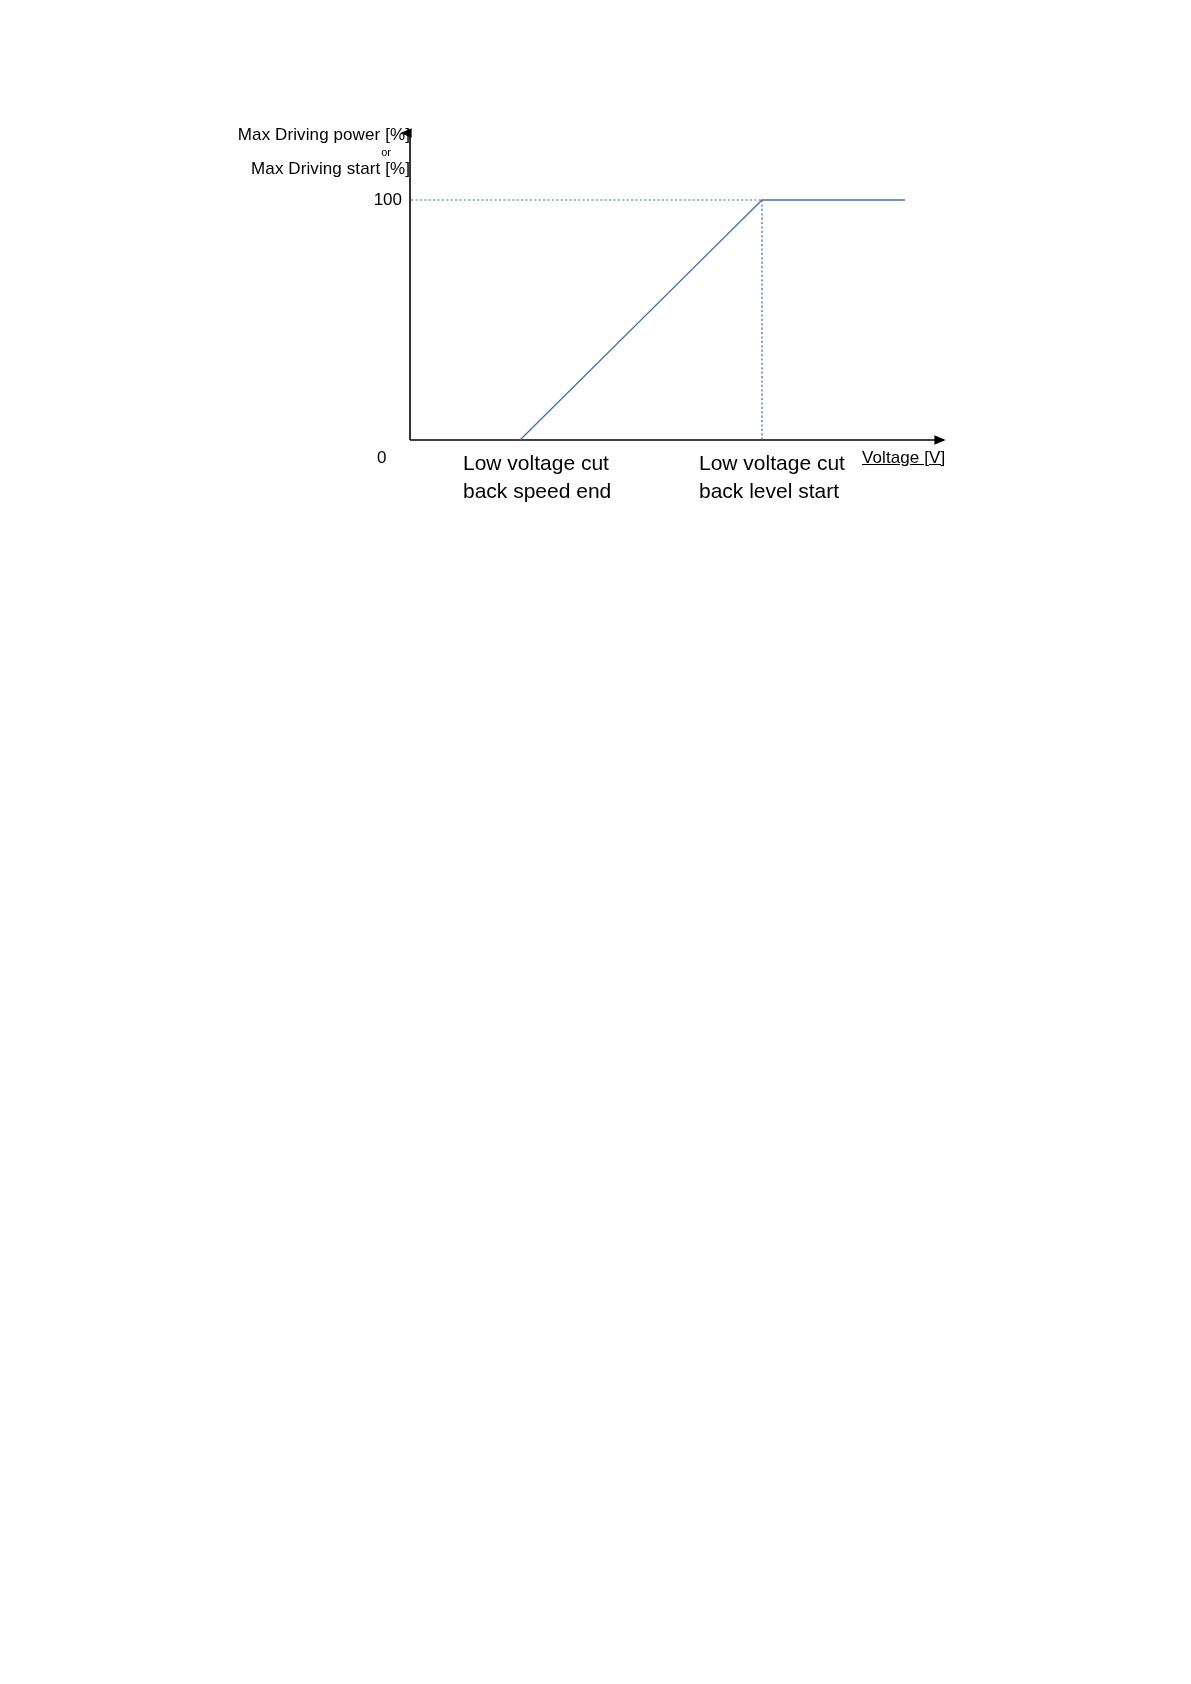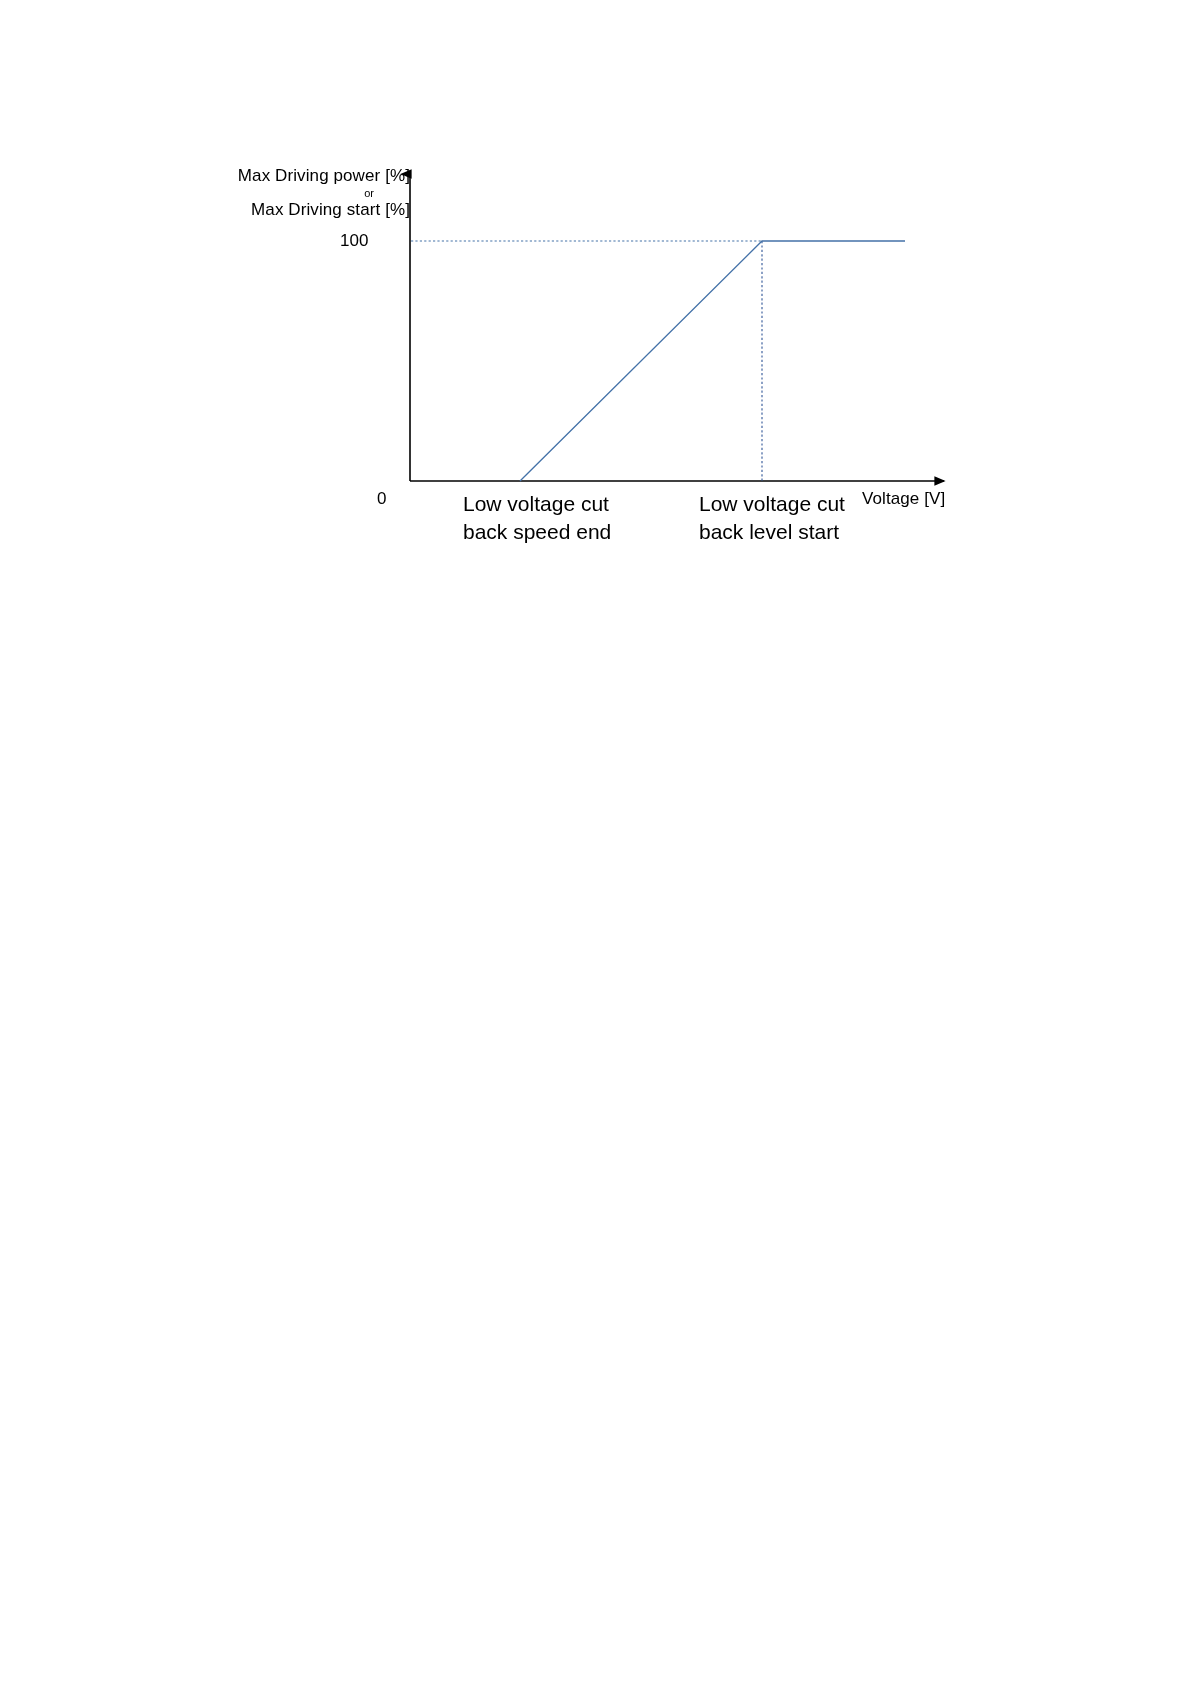--- a/index.html
+++ b/index.html
@@ -15,70 +15,70 @@
     color: #000000;
     overflow: hidden;
   }
 
   #chart-figure {
     position: absolute;
     left: 0;
     top: 0;
     width: 1191px;
     height: 560px;
-    margin-top: 41px;
   }
 
   
   .y-axis-title {
     position: absolute;
     left: 200px;
     top: 125px;
     width: 210px;
     text-align: right;
     line-height: 1.16;
   }
   .y-axis-title .line1,
   .y-axis-title .line3 {
     font-size: 17px;
     letter-spacing: 0.1px;
     white-space: nowrap;
   }
   .y-axis-title .line2 {
     font-size: 11px;
     margin: 1px 0 1px 0;
-    padding-right: 36px;
+    padding-right: 19px;
   }
 
   
   .y-tick-100 {
     position: absolute;
     left: 340px;
     top: 190px;
     width: 62px;
-    text-align: left;
+    text-align: right;
     font-size: 17px;
   }
 
   
   .origin-label {
     position: absolute;
     left: 377px;
     top: 448px;
     font-size: 17px;
   }
 
   
   .x-axis-title {
     position: absolute;
     left: 862px;
     top: 448px;
     font-size: 17px;
     white-space: nowrap;
     letter-spacing: 0.1px;
+    text-decoration: underline;
   }
 
   
   .x-cat-label {
     position: absolute;
     font-size: 21px;
     line-height: 1.35;
     white-space: nowrap;
   }
   .x-cat-label.cat-end {

